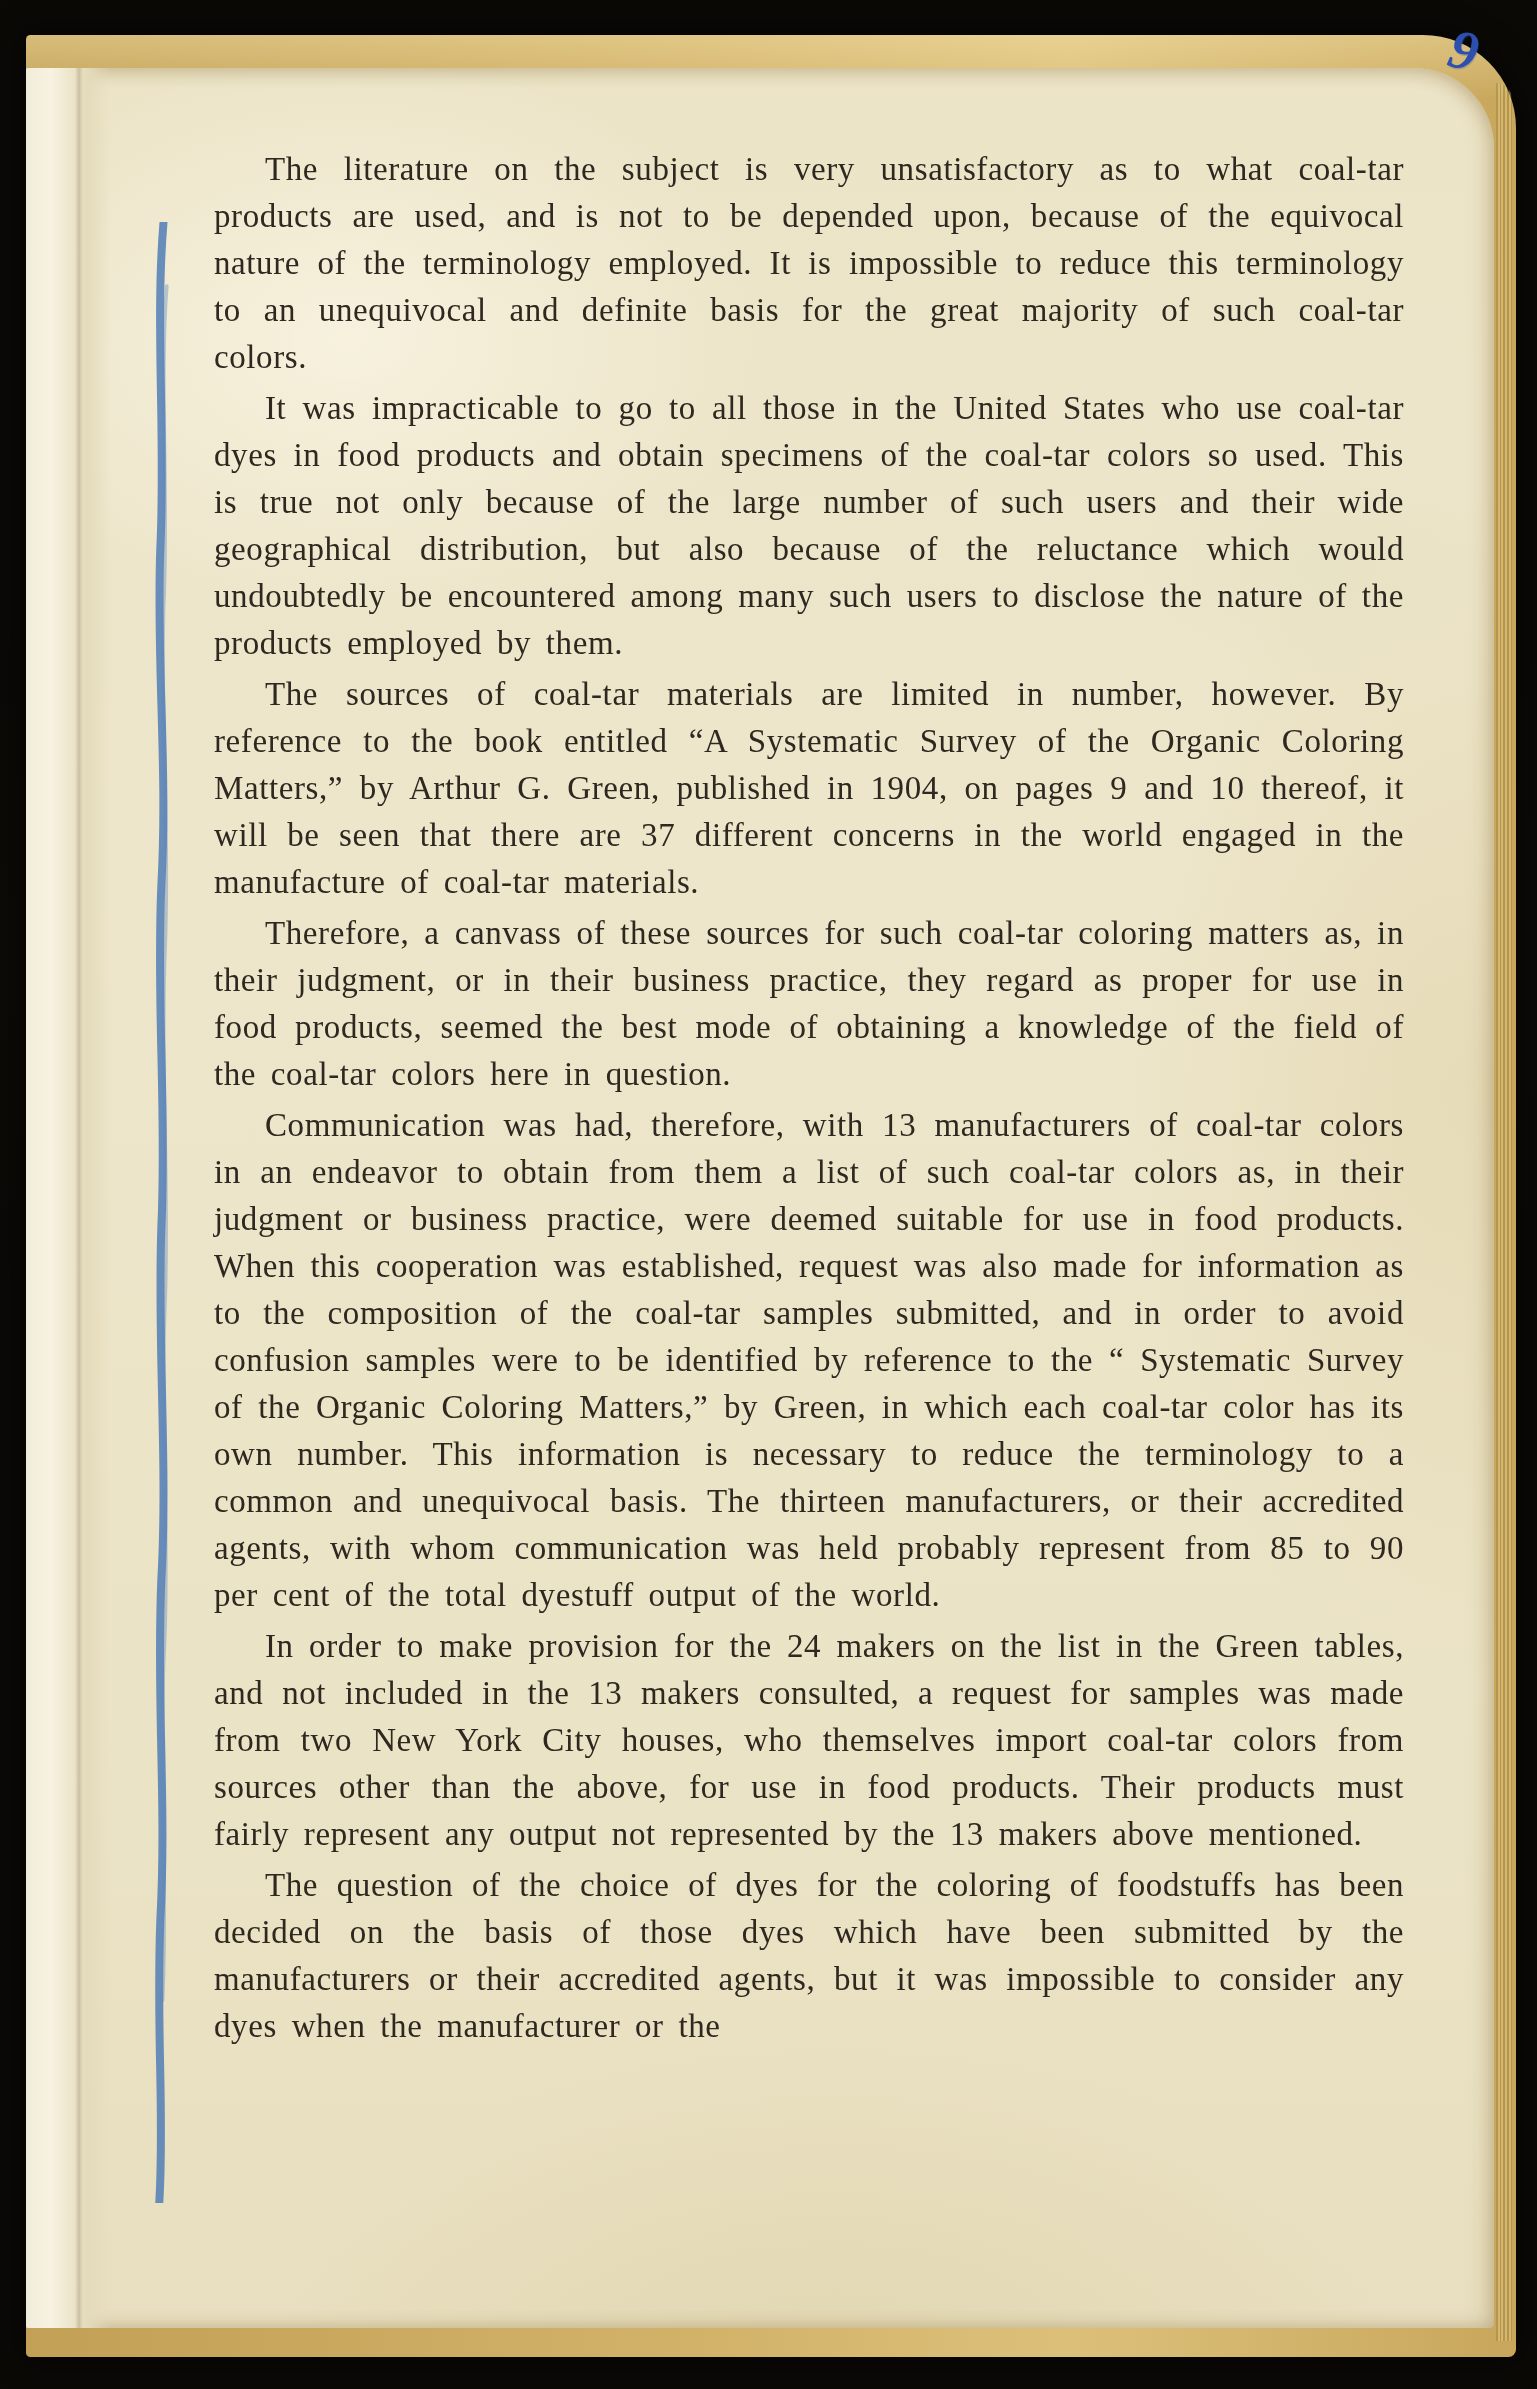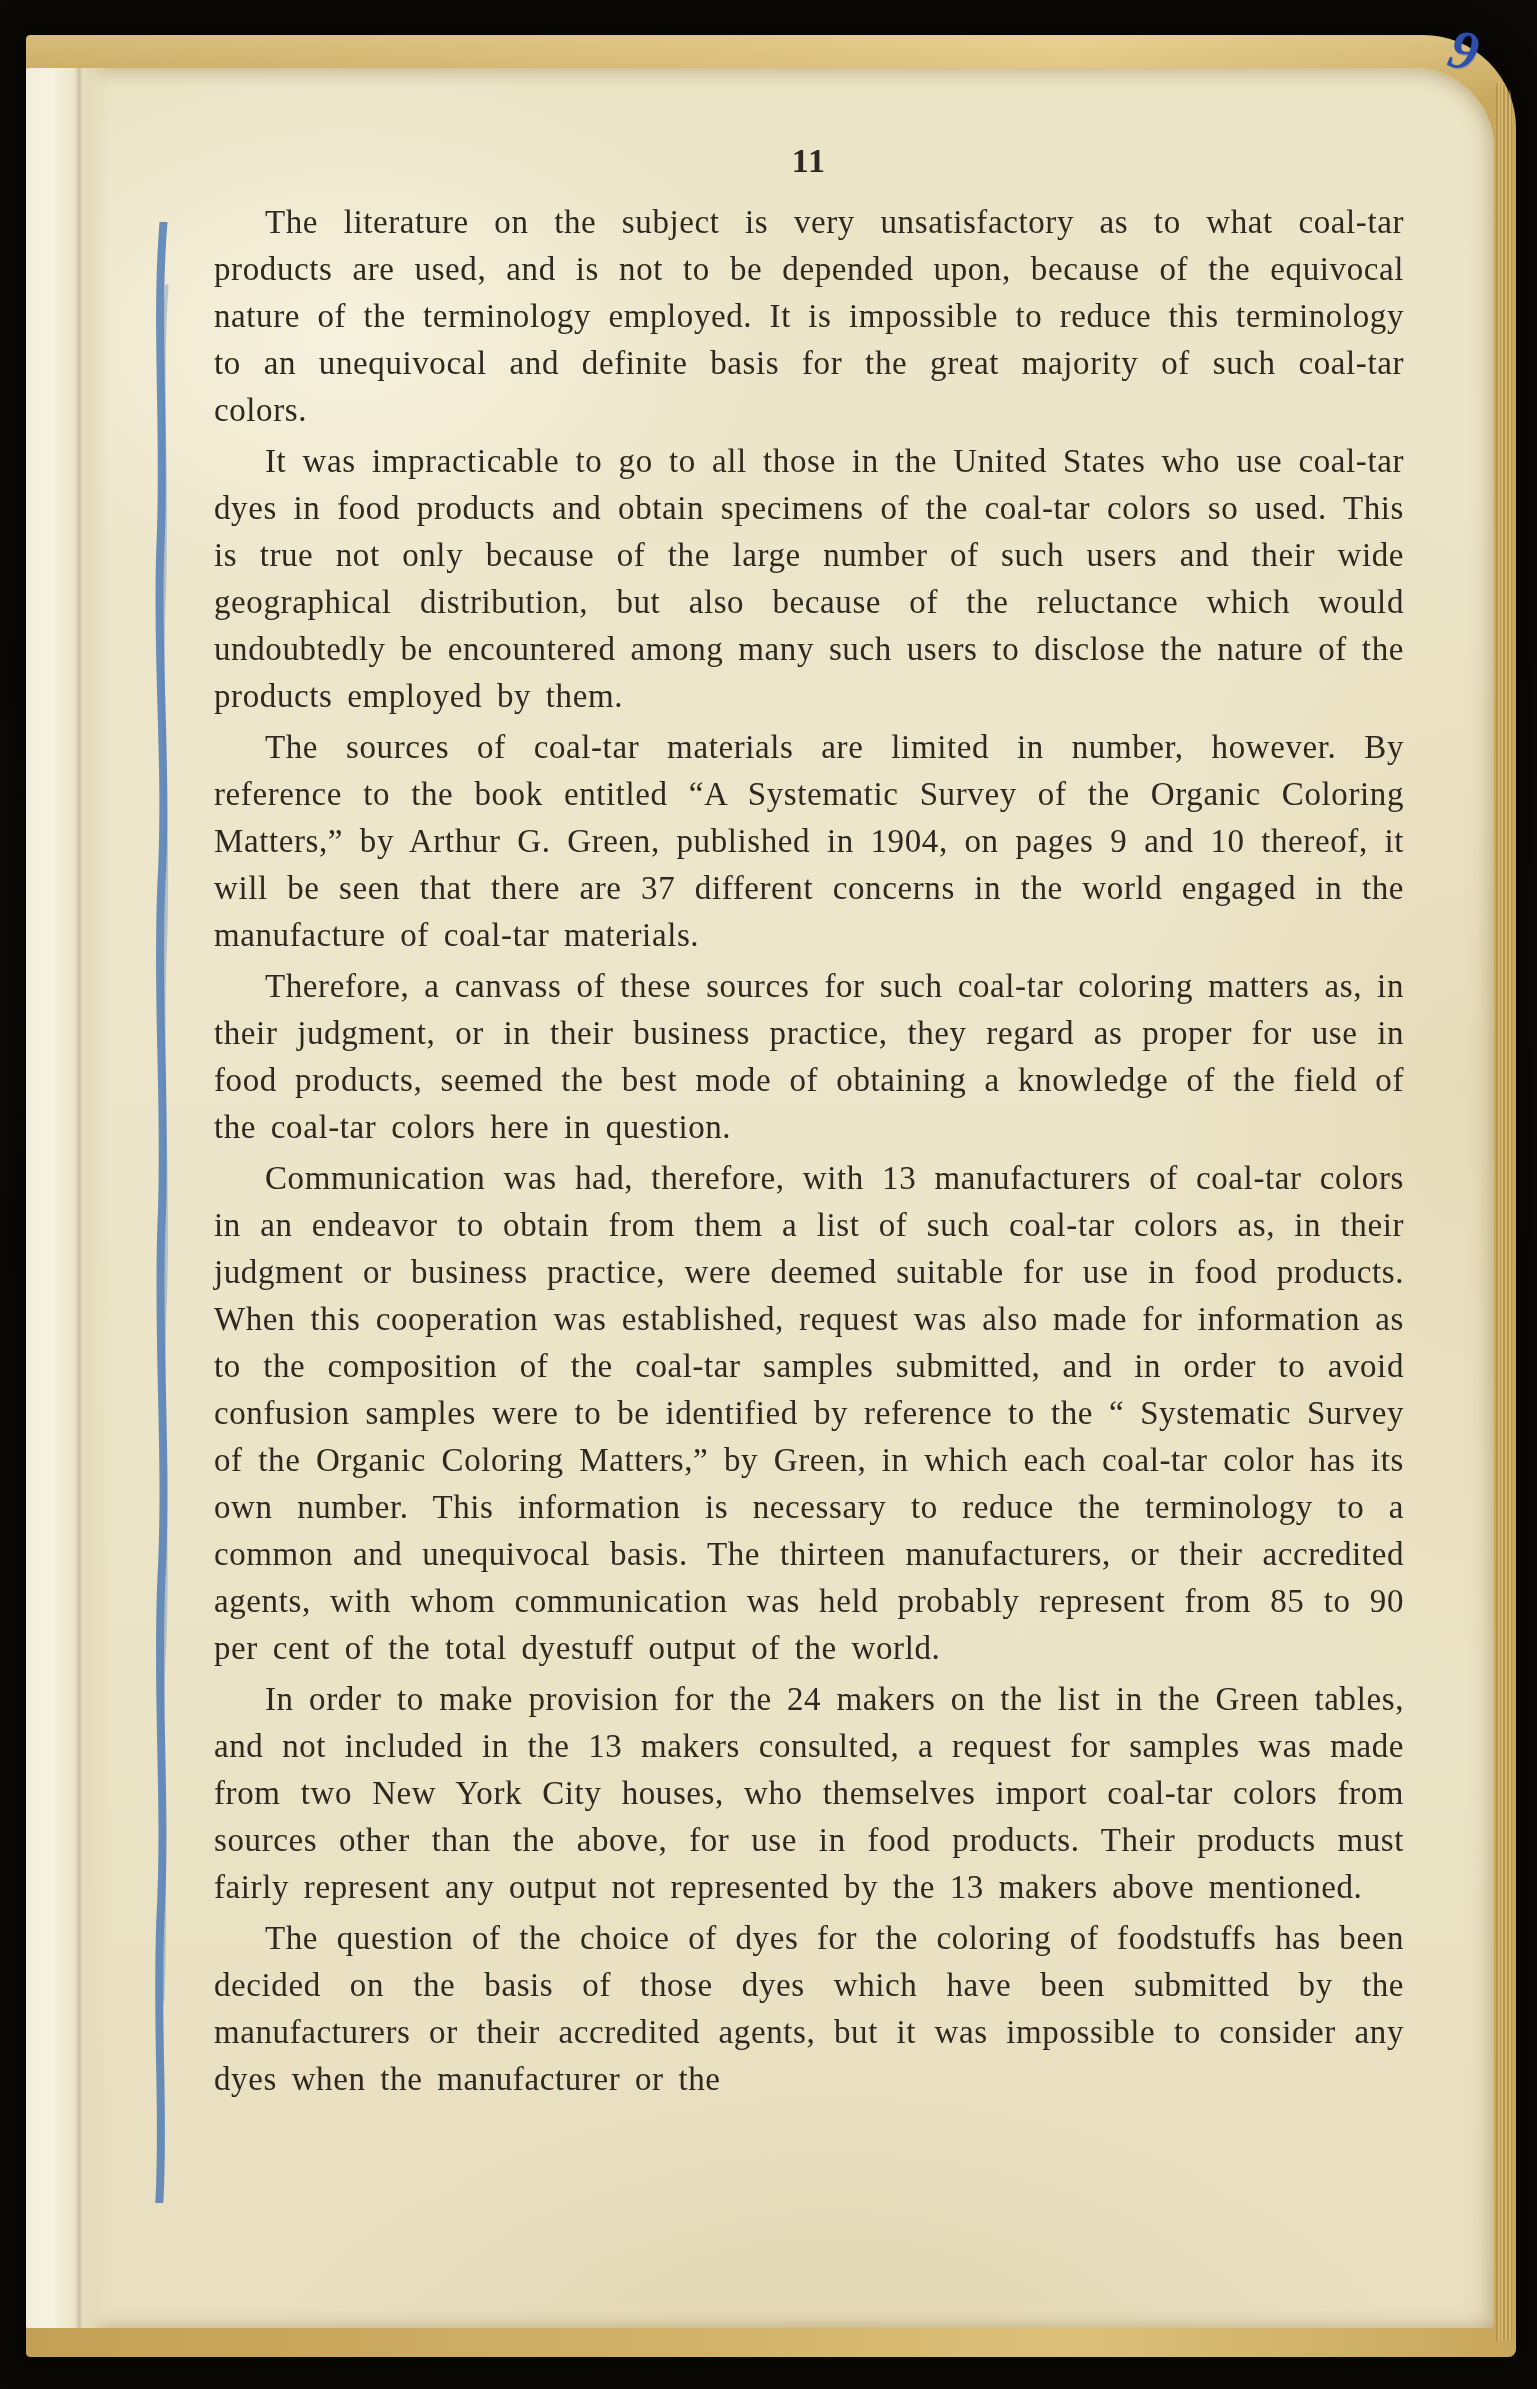--- a/index.html
+++ b/index.html
@@ -169,21 +169,20 @@
              C 32 3390, 48 3540, 38 3710" fill="none" stroke="#4a79b5" stroke-width="15" stroke-linecap="round" opacity="0.82"></path>
     <path d="M 52 120
              C 38 300, 56 520, 46 720
              C 40 940, 58 1160, 48 1380
              C 40 1600, 58 1820, 48 2040
              C 40 2260, 58 2480, 46 2700
              C 38 2920, 54 3120, 44 3330" fill="none" stroke="#5d87bd" stroke-width="7" stroke-linecap="round" opacity="0.40"></path>
   </svg>
 
   <div class="text-block">
-    <div class="page-number">11</div>
     <p>The literature on the subject is very unsatisfactory as to what coal-tar products are used, and is not to be depended upon, because of the equivocal nature of the terminology employed.  It is impossible to reduce this terminology to an unequivocal and definite basis for the great majority of such coal-tar colors.</p>
     <p>It was impracticable to go to all those in the United States who use coal-tar dyes in food products and obtain specimens of the coal-tar colors so used.  This is true not only because of the large number of such users and their wide geographical distribution, but also because of the reluctance which would undoubtedly be encountered among many such users to disclose the nature of the products employed by them.</p>
     <p>The sources of coal-tar materials are limited in number, however.  By reference to the book entitled “A Systematic Survey of the Organic Coloring Matters,” by Arthur G. Green, published in 1904, on pages 9 and 10 thereof, it will be seen that there are 37 different concerns in the world engaged in the manufacture of coal-tar materials.</p>
     <p>Therefore, a canvass of these sources for such coal-tar coloring matters as, in their judgment, or in their business practice, they regard as proper for use in food products, seemed the best mode of obtaining a knowledge of the field of the coal-tar colors here in question.</p>
     <p>Communication was had, therefore, with 13 manufacturers of coal-tar colors in an endeavor to obtain from them a list of such coal-tar colors as, in their judgment or business practice, were deemed suitable for use in food products.  When this cooperation was established, request was also made for information as to the composition of the coal-tar samples submitted, and in order to avoid confusion samples were to be identified by reference to the “ Systematic Survey of the Organic Coloring Matters,” by Green, in which each coal-tar color has its own number.  This information is necessary to reduce the terminology to a common and unequivocal basis.  The thirteen manufacturers, or their accredited agents, with whom communication was held probably represent from 85 to 90 per cent of the total dyestuff output of the world.</p>
     <p>In order to make provision for the 24 makers on the list in the Green tables, and not included in the 13 makers consulted, a request for samples was made from two New York City houses, who themselves import coal-tar colors from sources other than the above, for use in food products.  Their products must fairly represent any output not represented by the 13 makers above mentioned.</p>
     <p>The question of the choice of dyes for the coloring of foodstuffs has been decided on the basis of those dyes which have been submitted by the manufacturers or their accredited agents, but it was impossible to consider any dyes when the manufacturer or the</p>
   </div>
 
 </div>

